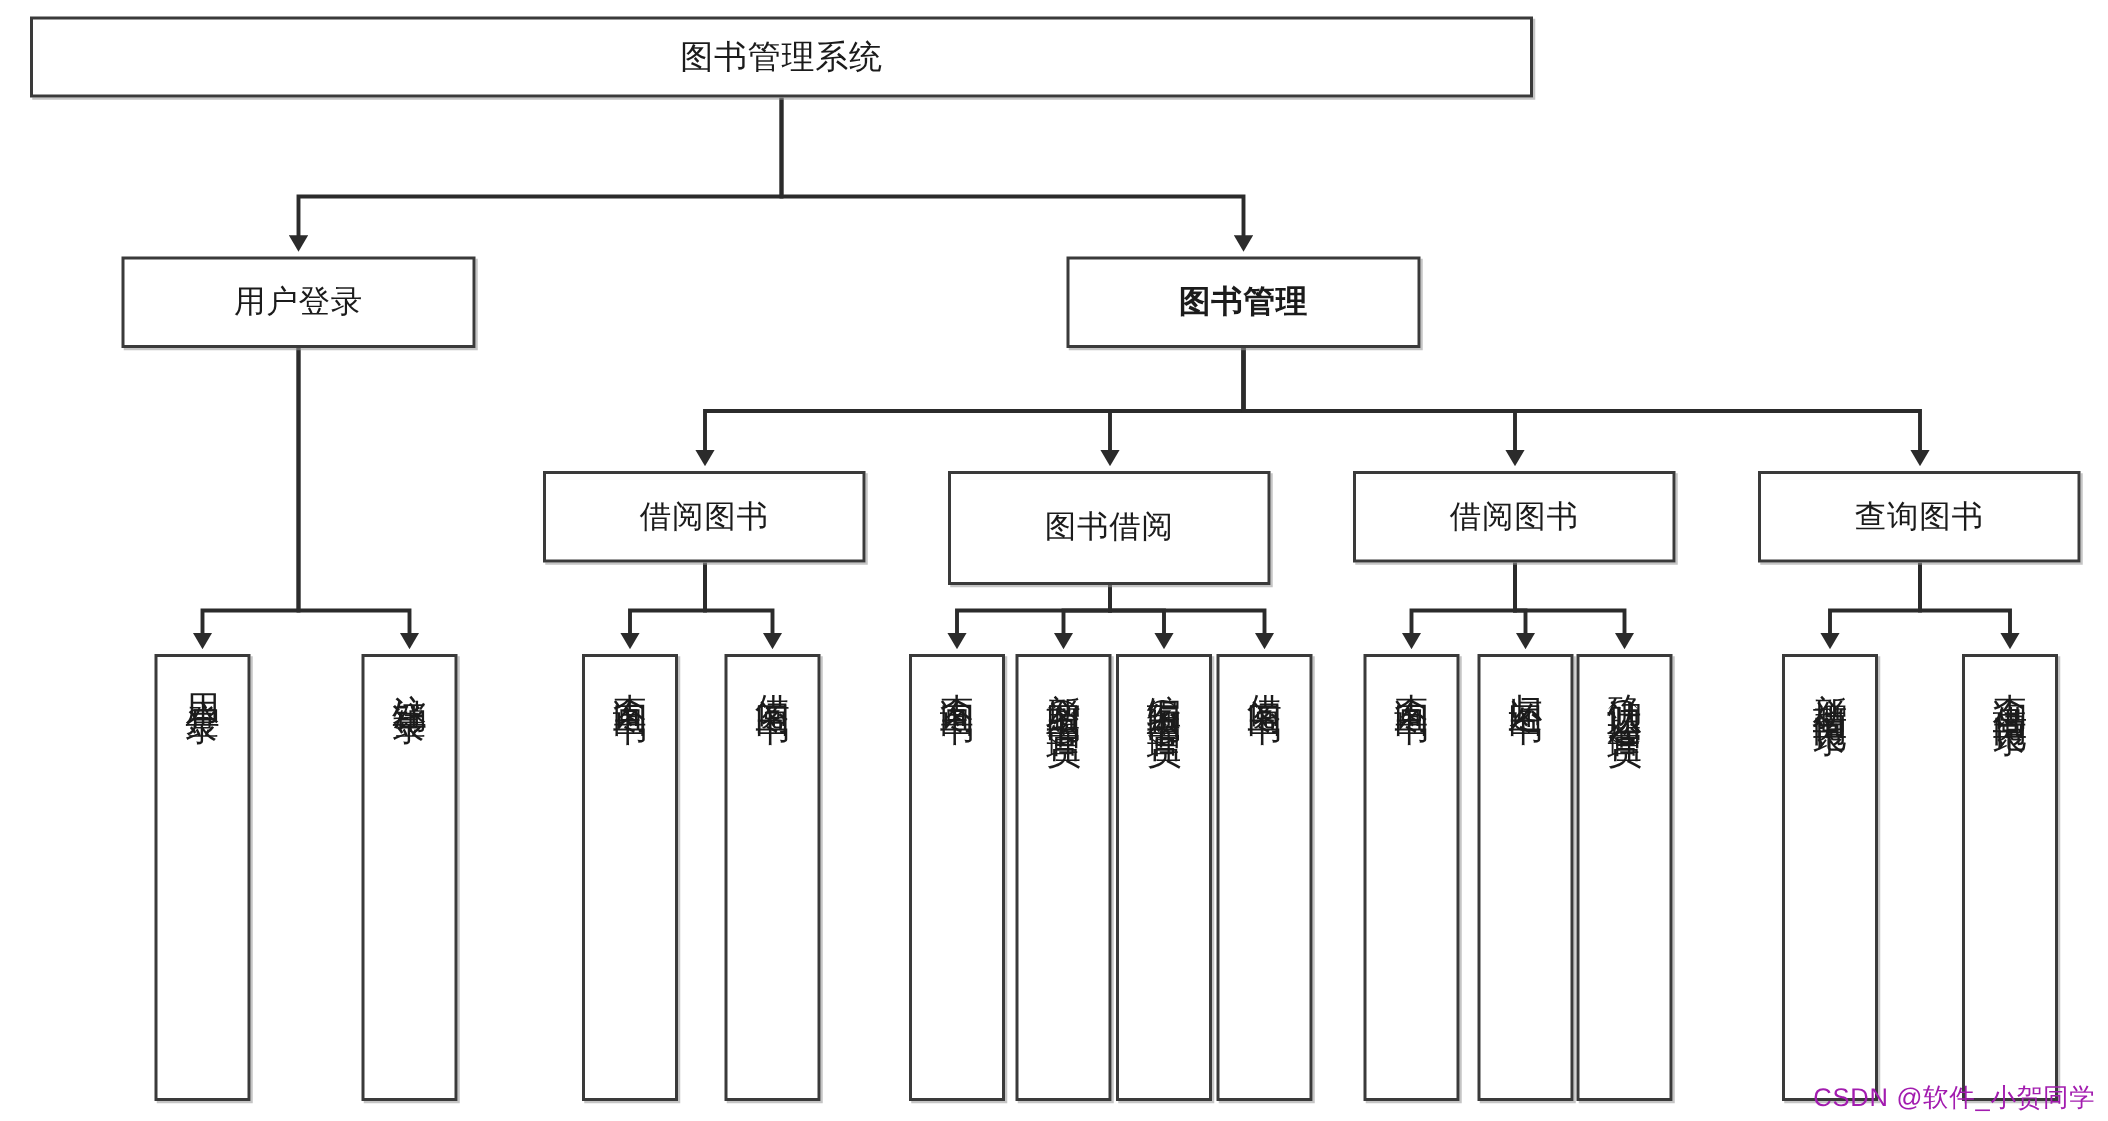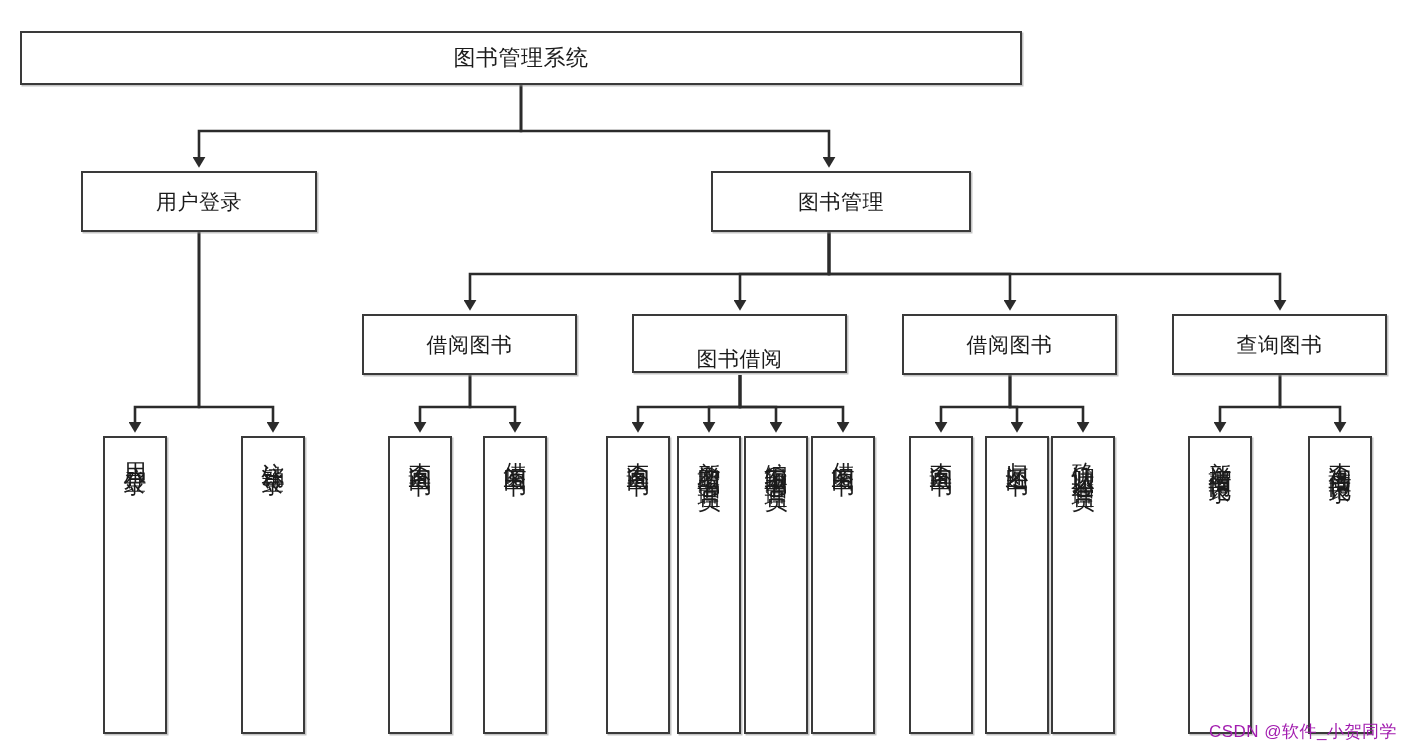--- a/index.html
+++ b/index.html
@@ -102,35 +102,35 @@
         <path d="M 740 375 L 740 407 L 776 407 L 776 423" marker-end="url(#arrowhead)"></path>
         <path d="M 740 375 L 740 407 L 843 407 L 843 423" marker-end="url(#arrowhead)"></path>
         <path d="M 1010 375 L 1010 407 L 941 407 L 941 423" marker-end="url(#arrowhead)"></path>
         <path d="M 1010 375 L 1010 407 L 1017 407 L 1017 423" marker-end="url(#arrowhead)"></path>
         <path d="M 1010 375 L 1010 407 L 1083 407 L 1083 423" marker-end="url(#arrowhead)"></path>
         <path d="M 1280 375 L 1280 407 L 1220 407 L 1220 423" marker-end="url(#arrowhead)"></path>
         <path d="M 1280 375 L 1280 407 L 1340 407 L 1340 423" marker-end="url(#arrowhead)"></path>
       </g>
   </svg>
 
-  <div class="node h root" id="n-root" style="left: 20px; top: 11px; width: 1002px; height: 54px; margin-top: 20px;">
+  <div class="node h root" id="n-root" style="left: 20px; top: 11px; width: 1002px; height: 54px;">
     <span class="label">图书管理系统</span>
   </div>
 
   <div class="node h" id="n-user-login" style="left: 81px; top: 171px; width: 236px; height: 61px;">
     <span class="label">用户登录</span>
   </div>
-  <div class="node h" id="n-book-manage" style="left: 711px; top: 171px; width: 260px; height: 61px;">
+  <div class="node h" id="n-book-manage" style="left: 711px; top: 171px; width: 236px; height: 61px; font-weight: bold;">
     <span class="label">图书管理</span>
   </div>
 
   <div class="node h" id="n-new-book-recommend" style="left: 362px; top: 314px; width: 215px; height: 61px;">
     <span class="label">借阅图书</span>
   </div>
-  <div class="node h" id="n-book-borrow" style="left: 632px; top: 314px; width: 215px; height: 59px; align-items: flex-end;">
+  <div class="node h" id="n-book-borrow" style="left: 632px; top: 314px; width: 215px; height: 76px;">
     <span class="label">图书借阅</span>
   </div>
   <div class="node h" id="n-current-borrow" style="left: 902px; top: 314px; width: 215px; height: 61px;">
     <span class="label">借阅图书</span>
   </div>
   <div class="node h" id="n-borrow-record" style="left: 1172px; top: 314px; width: 215px; height: 61px;">
     <span class="label">查询图书</span>
   </div>
 
   <div class="node v" id="n-leaf-user-login" style="left: 103px; top: 436px; width: 64px; height: 298px;">

